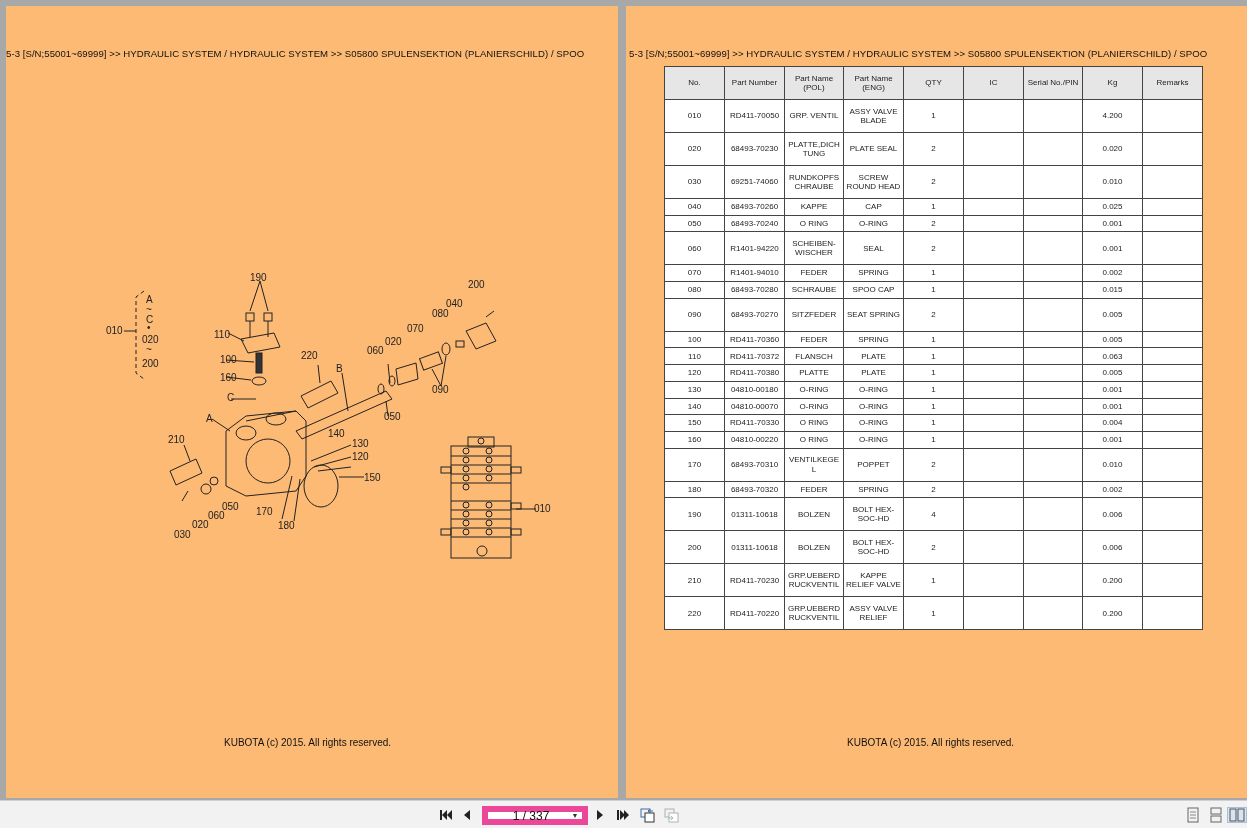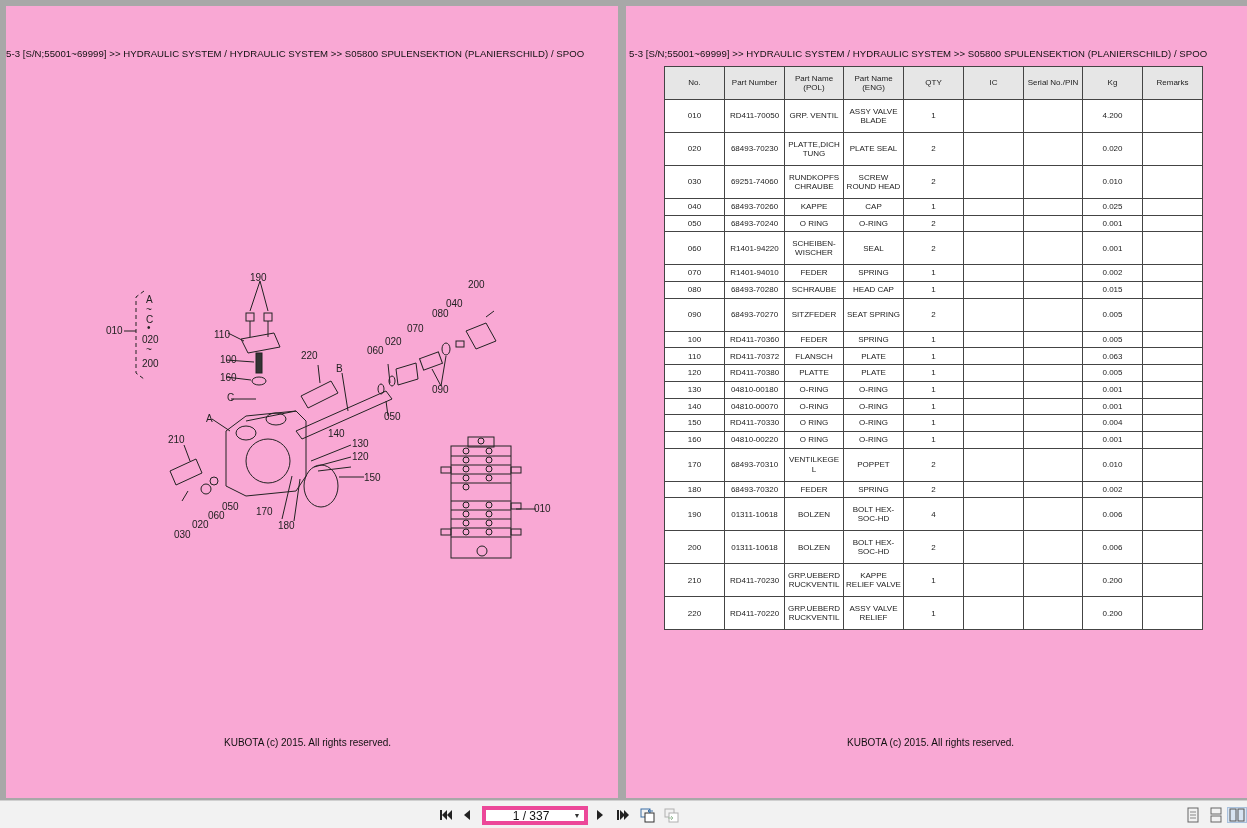--- a/index.html
+++ b/index.html
@@ -1,18 +1,18 @@
 <!DOCTYPE html>
 <html><head>
 <meta charset="utf-8">
 <style>
   * { box-sizing: border-box; margin: 0; padding: 0; }
   html, body { width: 1247px; height: 828px; overflow: hidden; background: #a8a8a8; font-family: "Liberation Sans", sans-serif; }
   .viewer { position: relative; width: 1247px; height: 828px; background: #a8a8a8; }
-  .page { position: absolute; top: 6px; height: 792px; background: #f9a8d4; overflow: hidden; }
+  .page { position: absolute; top: 6px; height: 792px; background: #fdba74; overflow: hidden; }
   .page.left { left: 6px; width: 612px; }
   .page.right { left: 626px; width: 621px; }
   .crumb { position: absolute; top: 42px; white-space: nowrap; font-size: 9.6px; color: #111; letter-spacing: 0.05px; }
   .page.left .crumb { left: 0px; }
   .page.right .crumb { left: 3px; }
   .footer-text { position: absolute; top: 731px; font-size: 10px; color: #111; white-space: nowrap; }
   .page.left .footer-text { left: 218px; }
   .page.right .footer-text { left: 221px; }
 
   
@@ -26,21 +26,21 @@
   .parts th { background: #e6e6e6; font-weight: normal; height: 33px; }
   .parts td { background: #fff; }
   .parts tr.tall td { height: 33px; }
   .parts tr.short td { height: 16.7px; }
   .c-no { width: 60px; } .c-pn { width: 60px; margin-left: 32px; } .c-pol { width: 59px; } .c-eng { width: 60px; }
   .c-qty { width: 60px; } .c-ic { width: 60px; } .c-sn { width: 59px; } .c-kg { width: 60px; } .c-rm { width: 60px; margin-left: 44px; }
 
   
   .toolbar { position: absolute; left: 0; top: 800px; width: 1247px; height: 28px; background: #f2f2f2; border-top: 1px solid #d0d0d0; }
   .tb-btn { position: absolute; top: 6px; height: 16px; display: flex; align-items: center; justify-content: center; cursor: pointer; }
-  .page-select { position: absolute; left: 482px; top: 5px; width: 106px; height: 19px; background: #fff; border: 4px solid #ec4899; font-size: 12px; color: #111; display: flex; align-items: center; }
+  .page-select { position: absolute; left: 482px; top: 5px; width: 106px; height: 19px; background: #fff; border: 6px solid #ec4899; font-size: 12px; color: #111; display: flex; align-items: center; }
   .page-select .val { flex: 1; text-align: center; padding-left: 6px; }
   .page-select .caret { width: 14px; font-size: 7px; color: #333; text-align: center; }
 </style>
 </head>
 <body>
 
 <div class="viewer">
 
   <div class="page left">
     <div class="crumb">5-3 [S/N;55001~69999] &gt;&gt; HYDRAULIC SYSTEM / HYDRAULIC SYSTEM &gt;&gt; S05800   SPULENSEKTION (PLANIERSCHILD) / SPOO</div>
@@ -285,21 +285,21 @@
             <td>1</td>
             <td></td>
             <td></td>
             <td>0.002</td>
             <td></td>
           </tr>
           <tr class="short">
             <td>080</td>
             <td>68493-70280</td>
             <td>SCHRAUBE</td>
-            <td>HEAD CAP</td>
+            <td>SPOO CAP</td>
             <td>1</td>
             <td></td>
             <td></td>
             <td>0.015</td>
             <td></td>
           </tr>
           <tr class="tall">
             <td>090</td>
             <td>68493-70270</td>
             <td>SITZFEDER</td>

